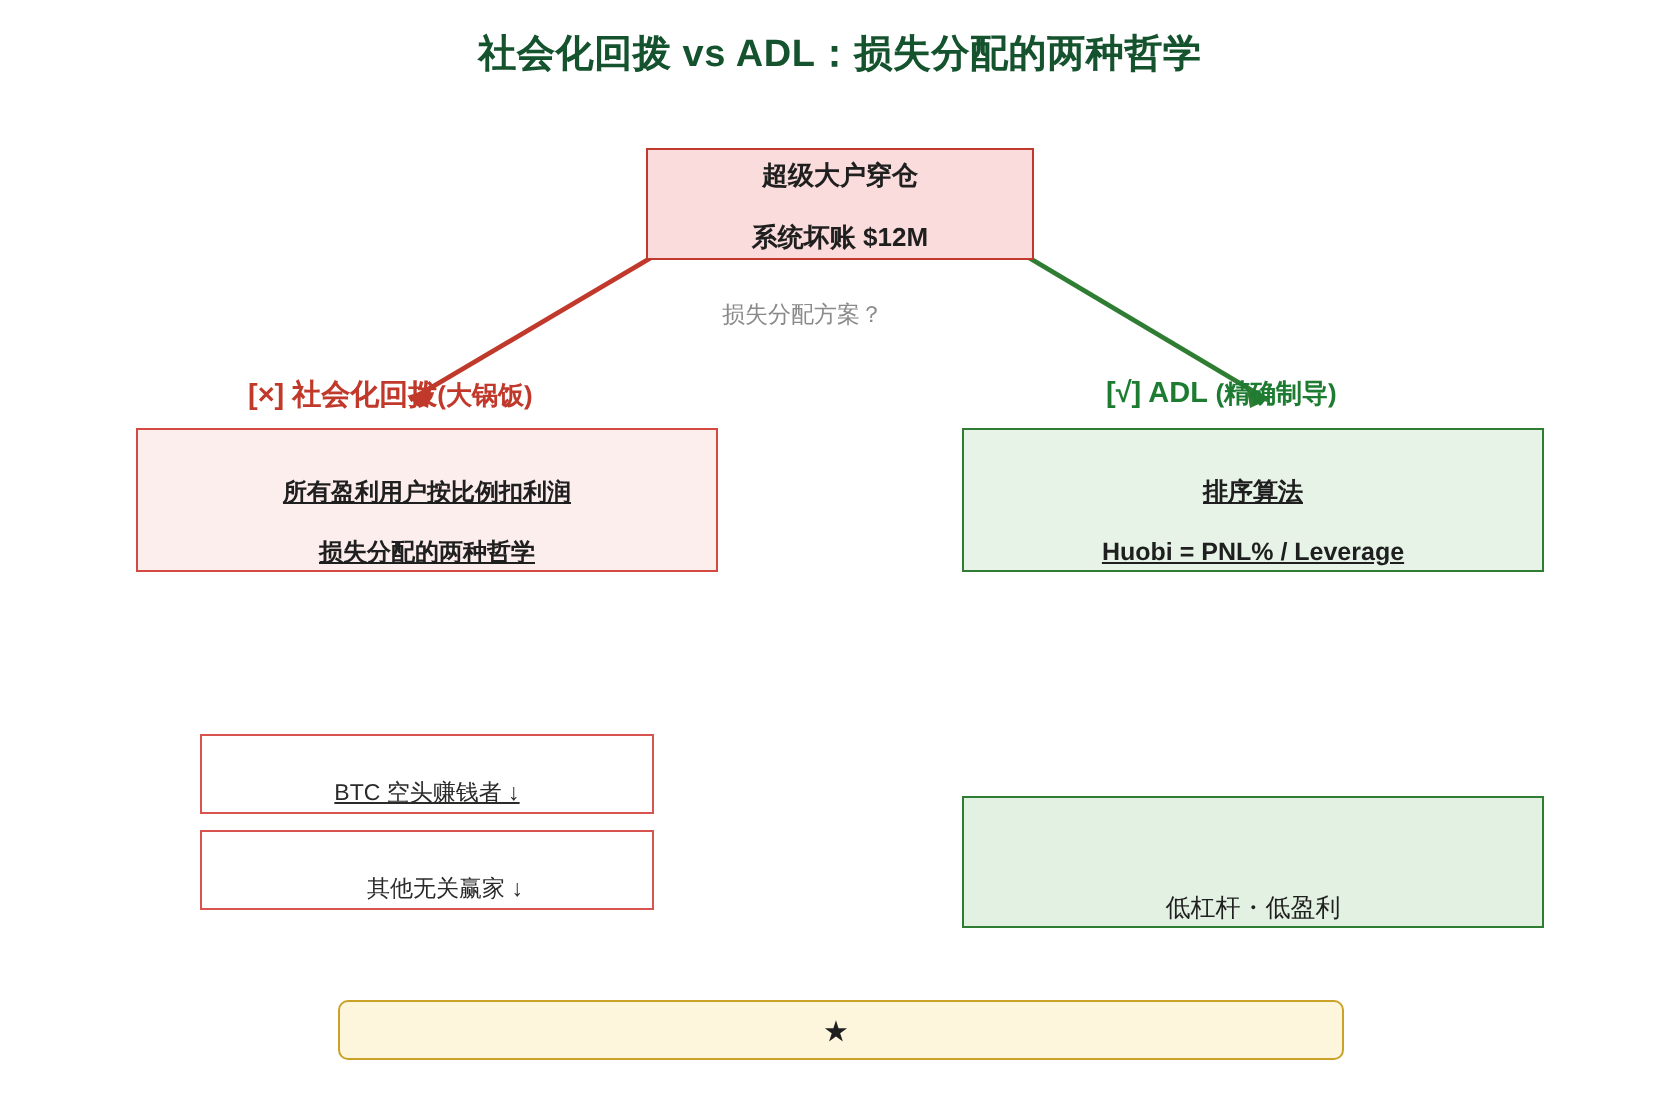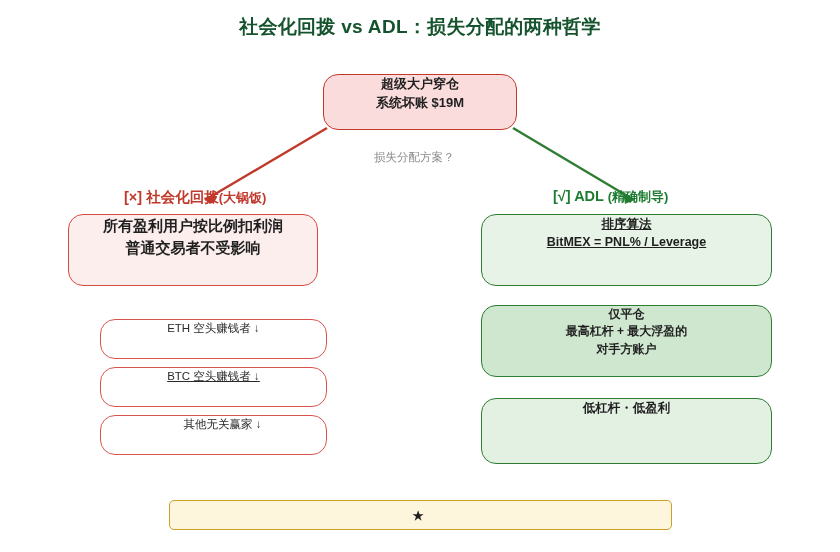--- a/index.html
+++ b/index.html
@@ -40,23 +40,24 @@
     color: #14532d;
     letter-spacing: 0.3px;
   }
 
   .node {
     position: absolute;
     box-sizing: border-box;
     display: flex;
     flex-direction: column;
     align-items: center;
-    justify-content: flex-start;
+    justify-content: flex-end;
     text-align: center;
-    border-radius: 15px;
+    border-radius: 0;
+    gap: 12px;
   }
   .node .line {
     display: block;
     line-height: 1.45;
     white-space: nowrap;
   }
 
   
   #node-top {
     left: 323px;
@@ -87,38 +88,39 @@
     top: 188px;
     color: #1e7c32;
   }
   .label-sub {
     font-size: 13px;
   }
 
   
   #mid-text {
     position: absolute;
-    left: 374px;
+    left: 361px;
     top: 150px;
     font-size: 11.5px;
     color: #8a8a8a;
     white-space: nowrap;
   }
 
   
   #node-left-main {
     left: 68px;
     top: 214px;
-    width: 250px;
+    width: 291px;
     height: 72px;
     background: #fdeeee;
     border: 1.6px solid #d44a42;
-    font-size: 15px;
-    font-weight: bold;
-    color: #1f1f1f;
+    font-size: 12px;
+    font-weight: bold;
+    color: #1f1f1f;
+    text-decoration: underline;
   }
   .left-small {
     background: #ffffff;
     border: 1.4px solid #d9534f;
     font-size: 11.5px;
     color: #2a2a2a;
     left: 100px;
     width: 227px;
     height: 40px;
   }
@@ -146,21 +148,21 @@
     height: 72px;
     background: #cfe6cf;
     font-size: 12px;
     font-weight: bold;
   }
   #node-right-3 {
     top: 398px;
     height: 66px;
     background: #e3f1e3;
     font-size: 12.5px;
-    font-weight: bold;
+    font-weight: normal;
   }
 
   
   #footer {
     position: absolute;
     left: 169px;
     top: 500px;
     width: 503px;
     height: 30px;
     box-sizing: border-box;
@@ -187,57 +189,49 @@
     <polygon points="205,200 216,192 214,204" fill="#c0392b"></polygon>
 
     <line x1="513" y1="128" x2="634" y2="200" stroke="#2e7d32" stroke-width="2.4"></line>
     <polygon points="634,200 623,192 625,204" fill="#2e7d32"></polygon>
   </svg>
 
   <div class="title">社会化回拨 vs ADL：损失分配的两种哲学</div>
 
   <div class="node" id="node-top">
     <span class="line">超级大户穿仓</span>
-    <span class="line">系统坏账 $19M</span>
+    <span class="line">系统坏账 $12M</span>
   </div>
 
   <div id="mid-text">损失分配方案？</div>
 
   <div class="branch-label" id="label-left">
     <span>[×]</span>
     <span>社会化回拨</span><span class="label-sub">(大锅饭)</span>
   </div>
   <div class="branch-label" id="label-right">
     <span>[√]</span>
     <span>ADL</span>
     <span class="label-sub">(精确制导)</span>
   </div>
 
   <div class="node" id="node-left-main">
     <span class="line">所有盈利用户按比例扣利润</span>
-    <span class="line">普通交易者不受影响</span>
-  </div>
-  <div class="node left-small" id="node-left-1">
-    <span class="line">ETH 空头赚钱者 ↓</span>
+    <span class="line">损失分配的两种哲学</span>
   </div>
   <div class="node left-small" id="node-left-2">
     <span class="line">BTC 空头赚钱者 ↓</span>
   </div>
   <div class="node left-small" id="node-left-3">
     <span class="line">其他无关赢家 ↓</span>
   </div>
 
   <div class="node right-node" id="node-right-1">
     <span class="line">排序算法</span>
-    <span class="line">BitMEX = PNL% / Leverage</span>
-  </div>
-  <div class="node right-node" id="node-right-2">
-    <span class="line">仅平仓</span>
-    <span class="line">最高杠杆 + 最大浮盈的</span>
-    <span class="line">对手方账户</span>
+    <span class="line">Huobi = PNL% / Leverage</span>
   </div>
   <div class="node right-node" id="node-right-3">
     <span class="line">低杠杆・低盈利</span>
   </div>
 
   <div id="footer">
     <span style="margin-right:5px;">★</span>
   </div>
 
 </div>

